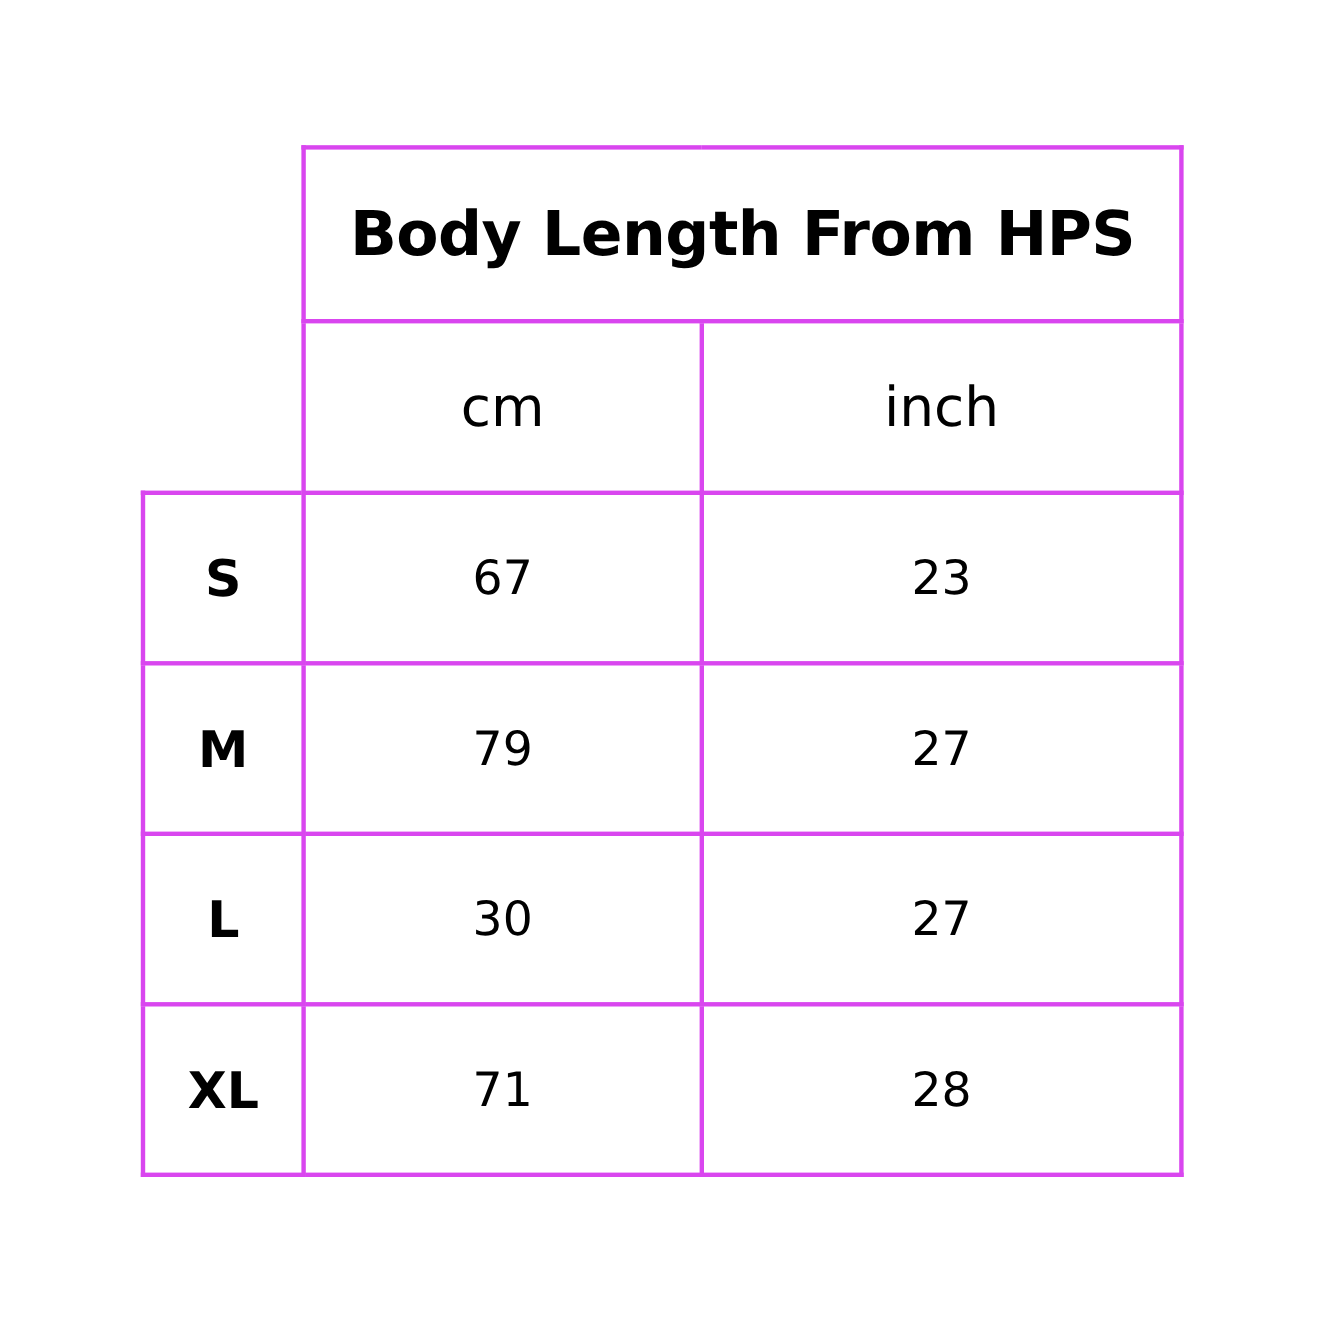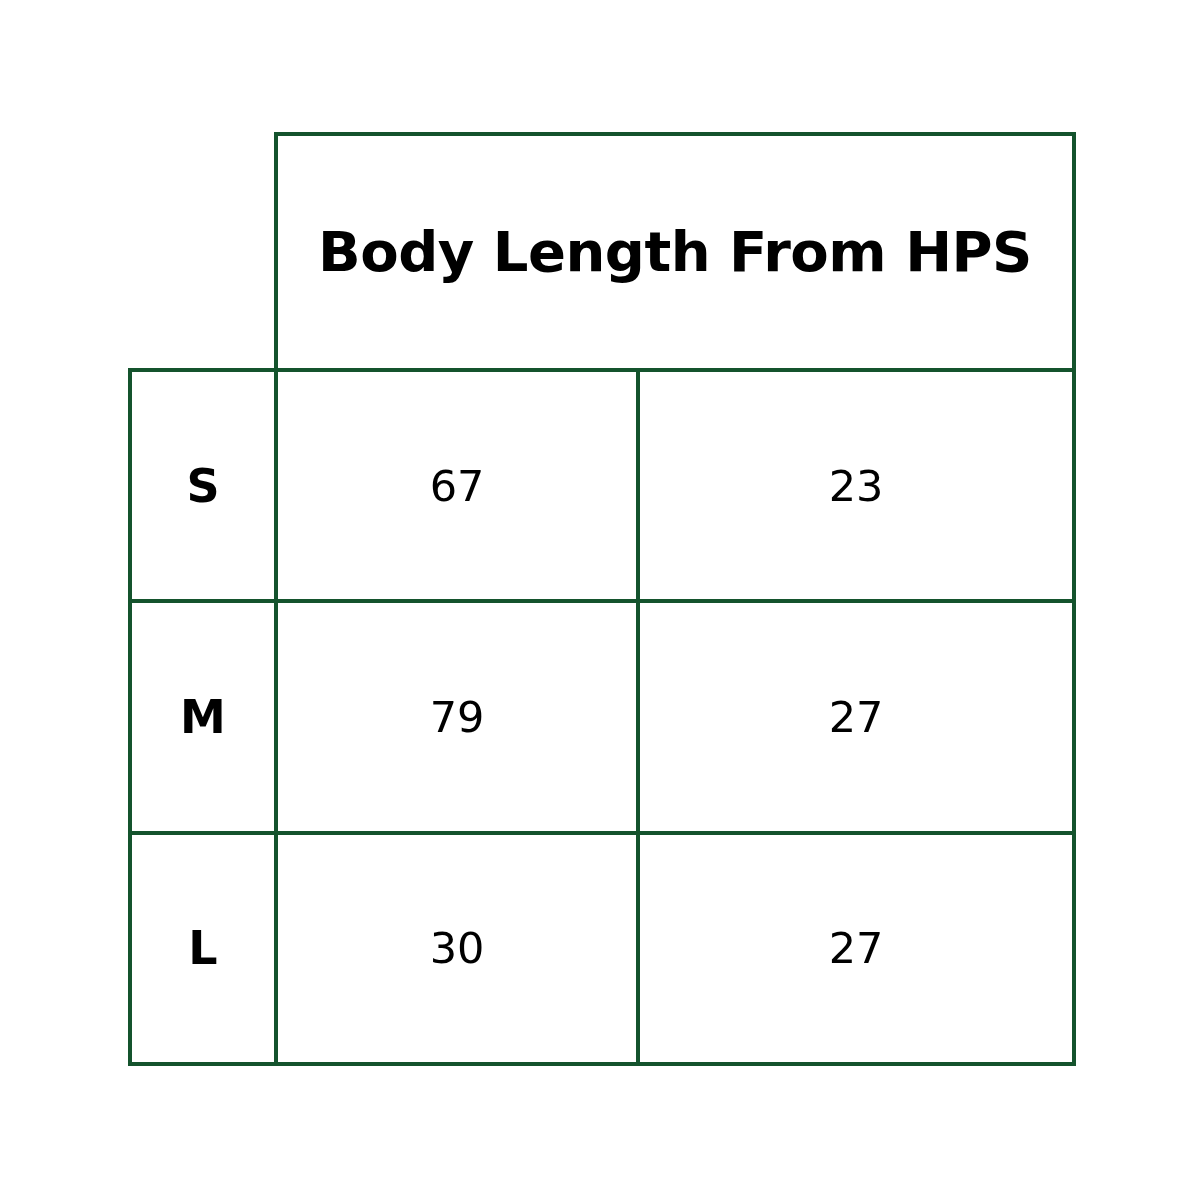--- a/index.html
+++ b/index.html
@@ -25,21 +25,21 @@
   }
 
   table.size-table {
     border-collapse: collapse;
     table-layout: fixed;
     width: 944px;
     height: 934px;
   }
 
   table.size-table td {
-    border: 4px solid #14532d;
+    border: 4px solid #d946ef;
     text-align: center;
     vertical-align: middle;
     padding: 0;
   }
 
   
   col.c-size  { width: 146px; }
   col.c-cm    { width: 362px; }
   col.c-inch  { width: 436px; }
 
@@ -82,30 +82,40 @@
     <colgroup>
       <col class="c-size">
       <col class="c-cm">
       <col class="c-inch">
     </colgroup>
     <tbody>
       <tr class="r-title">
         <td class="cell-blank"></td>
         <td class="title-cell" colspan="2">Body Length From HPS</td>
       </tr>
+      <tr class="r-units">
+        <td class="cell-blank"></td>
+        <td class="unit-cell">cm</td>
+        <td class="unit-cell">inch</td>
+      </tr>
       <tr class="r-data">
         <td class="size-cell">S</td>
         <td class="value-cell">67</td>
         <td class="value-cell">23</td>
       </tr>
       <tr class="r-data">
         <td class="size-cell">M</td>
         <td class="value-cell">79</td>
         <td class="value-cell">27</td>
       </tr>
       <tr class="r-data">
         <td class="size-cell">L</td>
         <td class="value-cell">30</td>
         <td class="value-cell">27</td>
       </tr>
+      <tr class="r-data">
+        <td class="size-cell">XL</td>
+        <td class="value-cell">71</td>
+        <td class="value-cell">28</td>
+      </tr>
     </tbody>
   </table>
 </div>
 
 </body></html>

